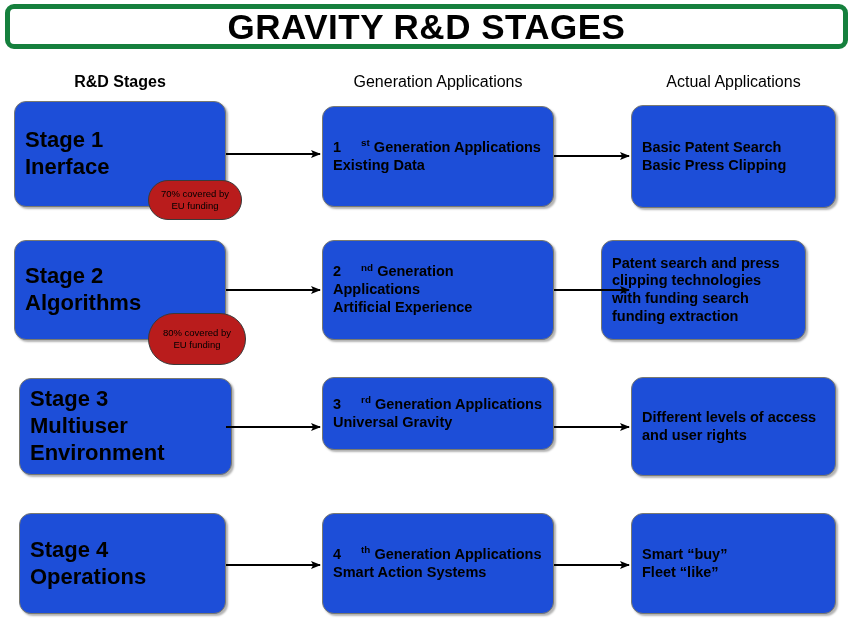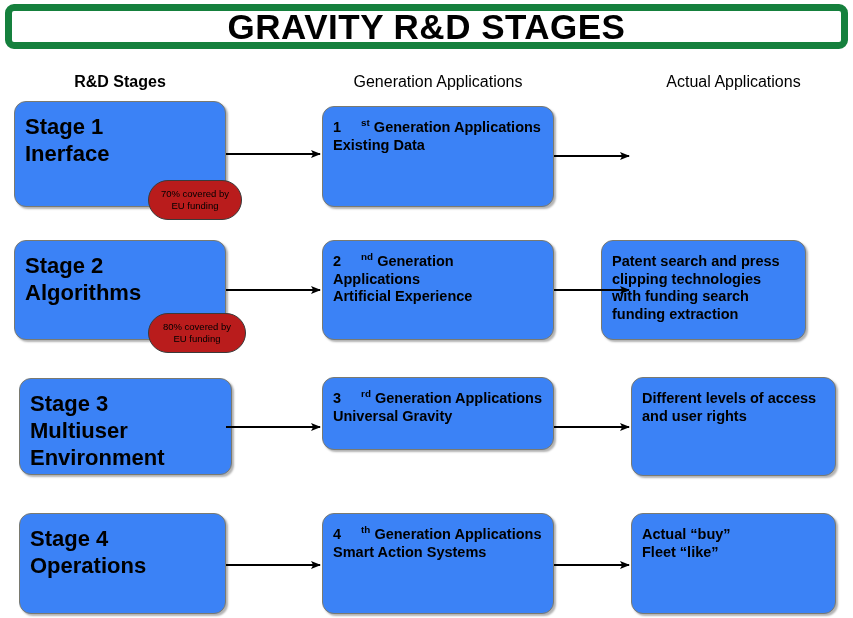--- a/index.html
+++ b/index.html
@@ -16,21 +16,21 @@
     color: #000000;
   }
 
   
   #title-banner {
     position: absolute;
     left: 5px;
     top: 4px;
     width: 843px;
     height: 45px;
-    border: 7px solid #15803d;
+    border: 5px solid #15803d;
     border-radius: 9px;
     background: #ffffff;
     box-sizing: border-box;
     display: flex;
     align-items: center;
     justify-content: center;
   }
   #title-text {
     font-size: 35px;
     font-weight: bold;
@@ -59,27 +59,27 @@
     position: absolute;
     left: 0;
     top: 0;
     width: 853px;
     height: 618px;
   }
 
   
   .node-box {
     position: absolute;
-    background: #3b82f6;
+    background: #1d4ed8;
     border: 1px solid #7A7A70;
     border-radius: 12px;
     box-sizing: border-box;
     box-shadow: 2px 2px 2px rgba(0,0,0,0.30);
     display: flex;
-    align-items: flex-start;
+    align-items: center;
     padding: 12px 10px;
   }
   .node-text {
     font-weight: bold;
     line-height: 1.22;
     white-space: pre-line;
   }
   .stage-text  { font-size: 22px; }
   .gen-text    { font-size: 14.5px; }
   .actual-text { font-size: 14.5px; }
@@ -137,26 +137,29 @@
   </div>
 
   <div class="funding-badge" style="left:148px; top:180px; width:94px; height:40px;">
     <div><span>70% covered by</span><br><span>EU funding</span></div>
   </div>
 
   <div class="node-box" style="left:322px; top:106px; width:232px; height:101px;">
     <div class="node-text gen-text"><span>1</span><span class="sup">st</span><span> Generation Applications</span><br><span>Existing Data</span></div>
   </div>
 
+  <div class="node-box" style="left:631px; top:105px; width:205px; height:103px;">
+    <div class="node-text actual-text"><span>Basic Patent Search</span><br><span>Basic Press Clipping</span></div>
+  </div>
 
   <div class="node-box" style="left:14px; top:240px; width:212px; height:100px;">
     <div class="node-text stage-text"><span>Stage 2</span><br><span>Algorithms</span></div>
   </div>
 
-  <div class="funding-badge" style="left:148px; top:313px; width:98px; height:40px;text-align:center;">
+  <div class="funding-badge" style="left:148px; top:313px; width:98px; height:52px;text-align:center;">
     <div><span>80% covered by</span><br><span>EU funding</span></div>
   </div>
 
   <div class="node-box" style="left:322px; top:240px; width:232px; height:100px;">
     <div class="node-text gen-text"><span>2</span><span class="sup">nd</span><span> Generation Applications</span><br><span>Artificial Experience</span></div>
   </div>
 
   <div class="node-box" style="left:601px; top:240px; width:205px; height:100px;">
     <div class="node-text actual-text"><span>Patent search and press</span><br><span>clipping technologies</span><br><span>with funding search</span><br><span>funding extraction</span></div>
   </div>
@@ -175,21 +178,21 @@
 
   <div class="node-box" style="left:19px; top:513px; width:207px; height:101px;">
     <div class="node-text stage-text"><span>Stage 4</span><br><span>Operations</span></div>
   </div>
 
   <div class="node-box" style="left:322px; top:513px; width:232px; height:101px;">
     <div class="node-text gen-text"><span>4</span><span class="sup">th</span><span> Generation Applications</span><br><span>Smart Action Systems</span></div>
   </div>
 
   <div class="node-box" style="left:631px; top:513px; width:205px; height:101px;">
-    <div class="node-text actual-text"><span>Actual “buy”</span><br><span>Fleet “like”</span></div>
+    <div class="node-text actual-text"><span>Smart “buy”</span><br><span>Fleet “like”</span></div>
   </div>
 
   <svg id="arrow-layer" width="853" height="618" viewBox="0 0 853 618">
     <defs>
       <marker id="ah" markerWidth="10" markerHeight="8" refX="9" refY="4" orient="auto" markerUnits="userSpaceOnUse">
         <path d="M0,0 L10,4 L0,8 L2.2,4 Z" fill="#000000"></path>
       </marker>
     </defs>
 
     <line x1="226" y1="154" x2="320" y2="154" stroke="#000000" stroke-width="2.2" marker-end="url(#ah)"></line>

